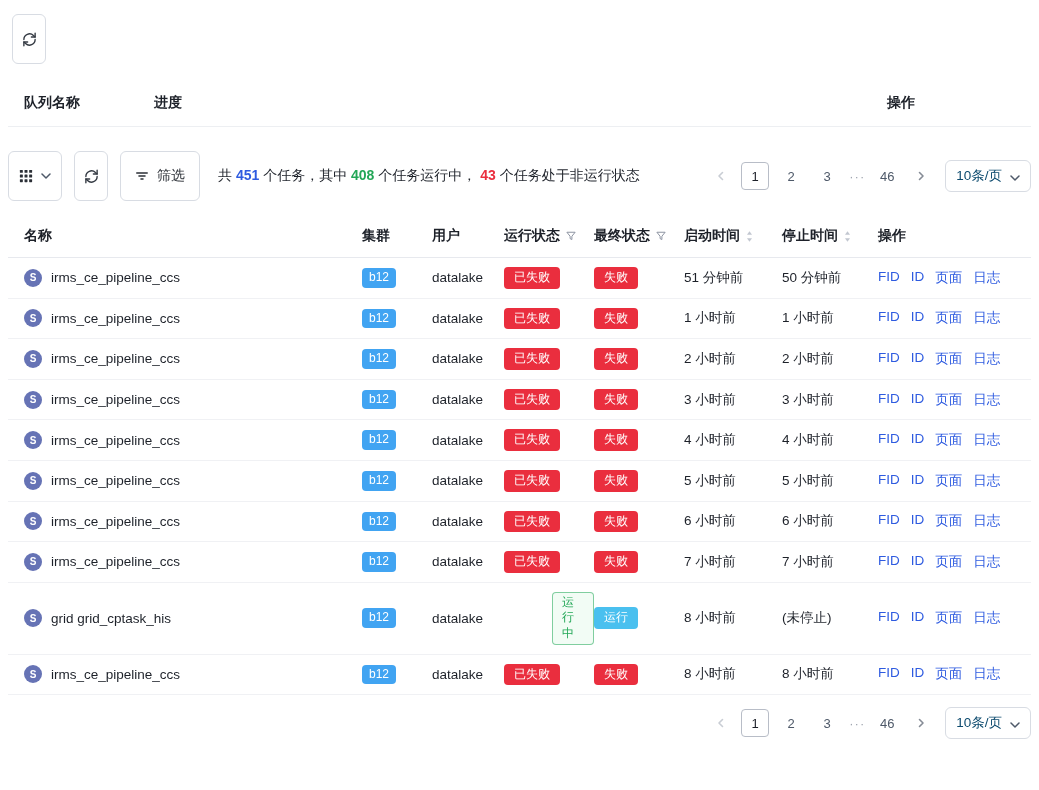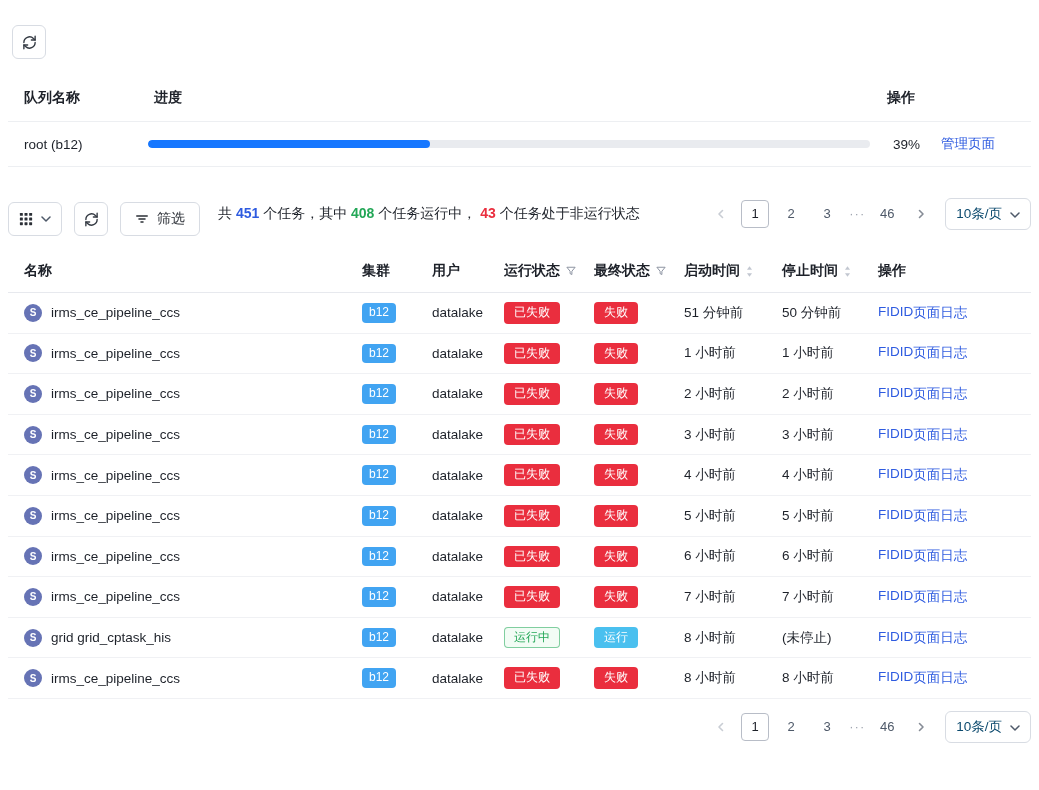--- a/index.html
+++ b/index.html
@@ -18,29 +18,28 @@
     color: #16181d;
     margin: 8px 0 10px;
   }
 
   
   .icon-btn, .combo-btn, .filter-btn {
     display: inline-flex;
     align-items: center;
     justify-content: center;
     gap: 8px;
-    height: 34px;
+    height: 50px;
     background: #fff;
     border: 1px solid #d8dce3;
     border-radius: 6px;
     cursor: pointer;
     color: #2b2f36;
     font-size: 14px;
     font-family: inherit;
-    margin-top: 11px;
   }
   .icon-btn { width: 34px; }
   .combo-btn { padding: 0 10px; }
   .filter-btn { padding: 0 14px; }
   .icon-btn svg, .combo-btn svg, .filter-btn svg { display: block; }
 
   .res-refresh-wrap { margin: 6px 0 16px 4px; }
 
   
   .res-table { width: 100%; }
@@ -150,24 +149,25 @@
     font-size: 12px; line-height: 1.3;
     padding: 3px 10px; border-radius: 4px; color: #fff;
   }
   .badge-danger { background: var(--danger, #ea2e3e); }
   .badge-processing { background: var(--processing, #4ac0ef); }
   .badge-success {
     background: #f2fcf5;
     color: var(--success, #23a757);
     border: 1px solid rgba(35,167,87,.55);
     padding: 2px 9px;
+    margin-left: 48px;
   }
   .time { font-weight: 400; color: #1d2129; }
   .time.plain { font-weight: 400; }
-  .actions { display: flex; }
+  .actions { display: flex; gap: 11px; }
   .action-link { color: var(--link, #2e5be0); font-size: 13.5px; cursor: pointer; }
 </style>
 </head>
 <body>
 
 <div class="page">
 
   <section>
 
     <div class="res-refresh-wrap">
@@ -181,30 +181,20 @@
           </svg>
         </span>
       </button>
     </div>
 
     <div class="res-table">
       <div class="res-grid head">
         <div>队列名称</div>
         <div>进度</div>
         <div>操作</div>
-      </div>
-      <div class="res-grid">
-        <div class="queue-name" style="font-size:13.5px;">root (b12)</div>
-        <div>
-          <div class="progress-track">
-            <div class="progress-fill" id="progress-fill" style="width: 39%;"></div>
-          </div>
-        </div>
-        <div class="pct">39%</div>
-        <div><a class="link">管理页面</a></div>
       </div>
     </div>
   </section>
 
   <section class="tasks-section">
 
     <div class="toolbar">
       <button class="combo-btn">
         <span>
           <svg width="14" height="14" viewBox="0 0 16 16" fill="#2b2f36">

